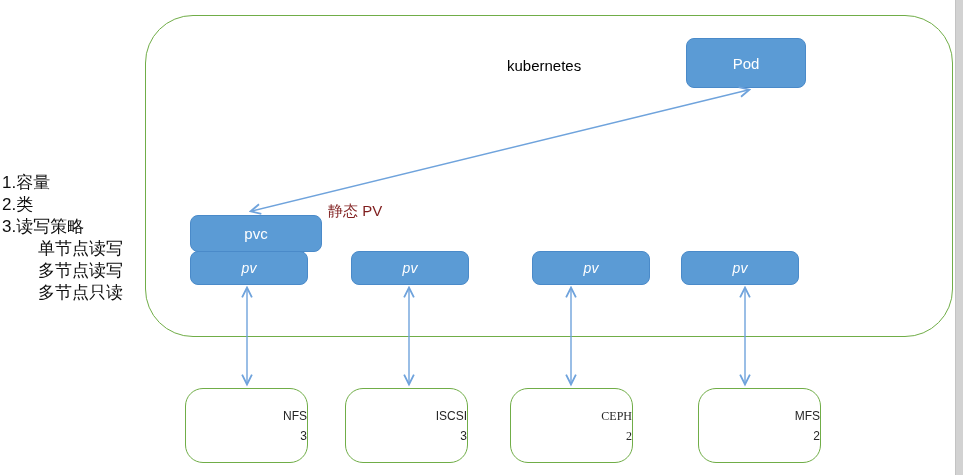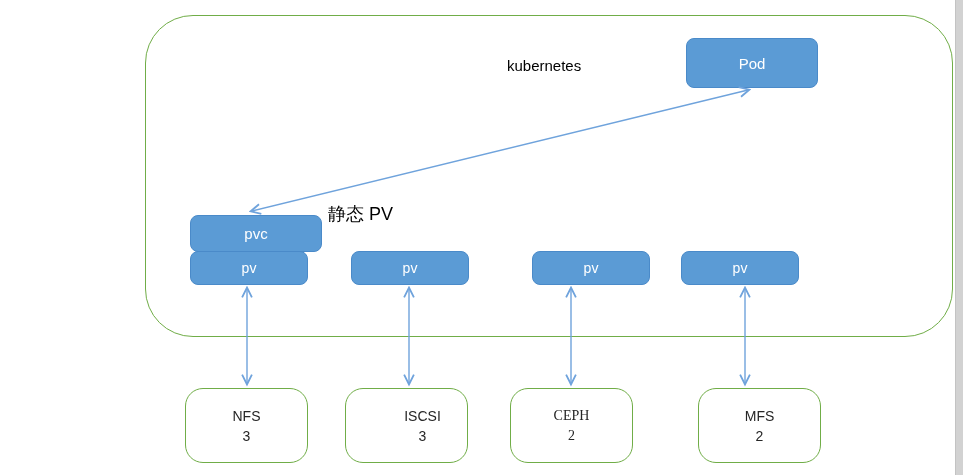--- a/index.html
+++ b/index.html
@@ -9,56 +9,64 @@
   }
   
   .note{position:absolute;left:2px;top:172px;color:#0d0d0d;font-size:17px;line-height:22px;white-space:nowrap;}
   .note-line.indent{padding-left:36px;}
   
   .cluster-box{
     position:absolute;left:145px;top:15px;width:808px;height:322px;
     border:1.5px solid #70ad47;border-radius:48px;background:#ffffff;box-sizing:border-box;
   }
   .cluster-label{position:absolute;left:507px;top:57px;font-size:15px;color:#000000;}
-  .static-pv-label{position:absolute;left:328px;top:202px;font-size:18px;color:#000000;}
+  .static-pv-label{position:absolute;left:328px;top:202px;font-size:15px;color:#7f1d1d;}
   
   .bluebox{
     position:absolute;background:#5b9bd5;border:1px solid #4a8ac9;border-radius:8px;
     color:#ffffff;display:flex;align-items:center;justify-content:center;
     font-size:15px;box-sizing:border-box;
   }
-  .pod{left:686px;top:38px;width:132px;height:50px;}
+  .pod{left:686px;top:38px;width:120px;height:50px;}
   .pvc{left:190px;top:215px;width:132px;height:37px;}
-  .pv{width:118px;height:34px;top:251px;font-size:14px;}
+  .pv{width:118px;height:34px;top:251px;font-size:14px;font-style:italic;}
   .pv1{left:190px;}
   .pv2{left:351px;}
   .pv3{left:532px;}
   .pv4{left:681px;}
   
   .storagebox{
     position:absolute;top:388px;width:123px;height:75px;background:#ffffff;
     border:1.5px solid #70ad47;border-radius:18px;box-sizing:border-box;
-    display:flex;flex-direction:column;align-items:center;justify-content:center;
-    font-size:14px;color:#262626;line-height:20px;
+    display:flex;flex-direction:column;align-items:flex-end;justify-content:center;
+    font-size:12px;color:#262626;line-height:20px;
   }
   .s1{left:185px;}
   .s2{left:345px;padding-left:32px;}
   .s3{left:510px;font-family:Liberation Serif, serif;}
   .s4{left:698px;}
   
   .arrows{position:absolute;left:0;top:0;pointer-events:none;}
   .arrows line{stroke:#6fa3dc;stroke-width:1.4;}
   
   .scroll-strip{position:absolute;left:955px;top:0;width:8px;height:475px;background:#d2d2d2;border-left:1px solid #c3c3c3;box-sizing:border-box;}
 </style>
 </head>
 <body>
 
 <div class="page">
 
+  <aside class="note">
+    <div class="note-line">1.容量</div>
+    <div class="note-line">2.类</div>
+    <div class="note-line">3.读写策略</div>
+    <div class="note-line indent">单节点读写</div>
+    <div class="note-line indent">多节点读写</div>
+    <div class="note-line indent">多节点只读</div>
+  </aside>
 
   <div class="cluster-box"></div>
   <div class="cluster-label">kubernetes</div>
   <div class="static-pv-label">静态 PV</div>
 
   <div class="bluebox pod">Pod</div>
   <div class="bluebox pvc">pvc</div>
   <div class="bluebox pv pv1">pv</div>
   <div class="bluebox pv pv2">pv</div>
   <div class="bluebox pv pv3">pv</div>

